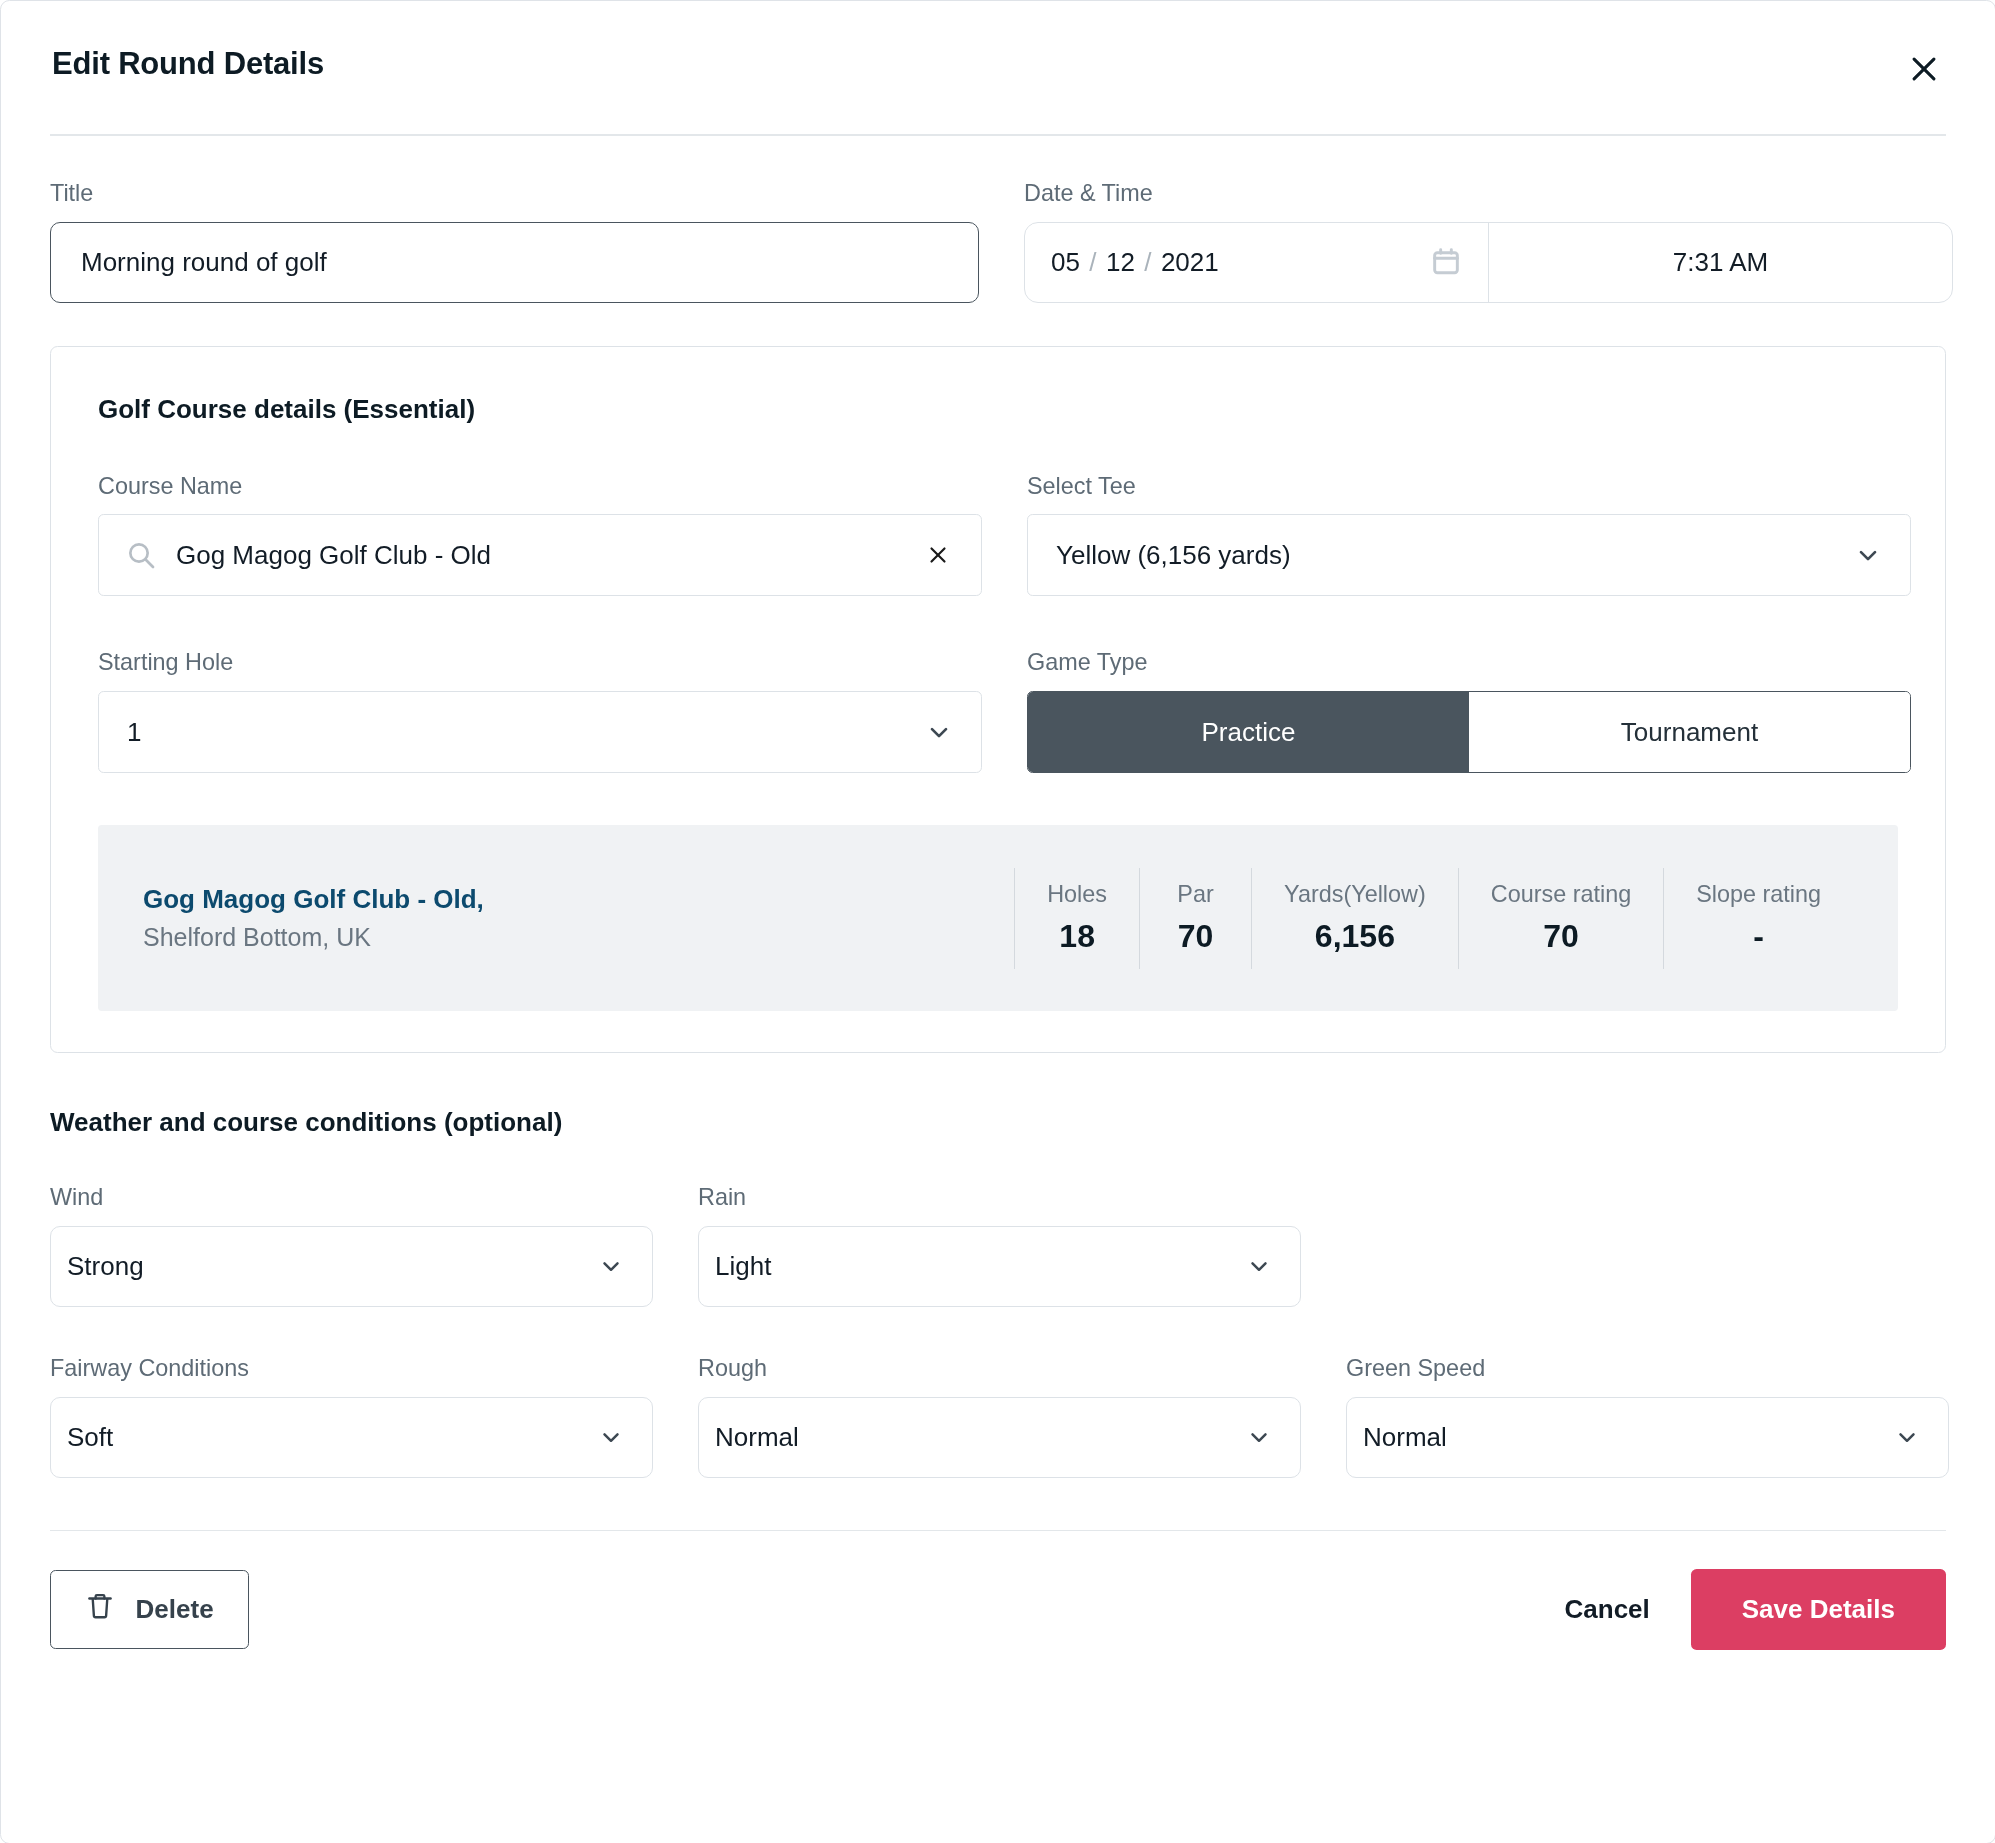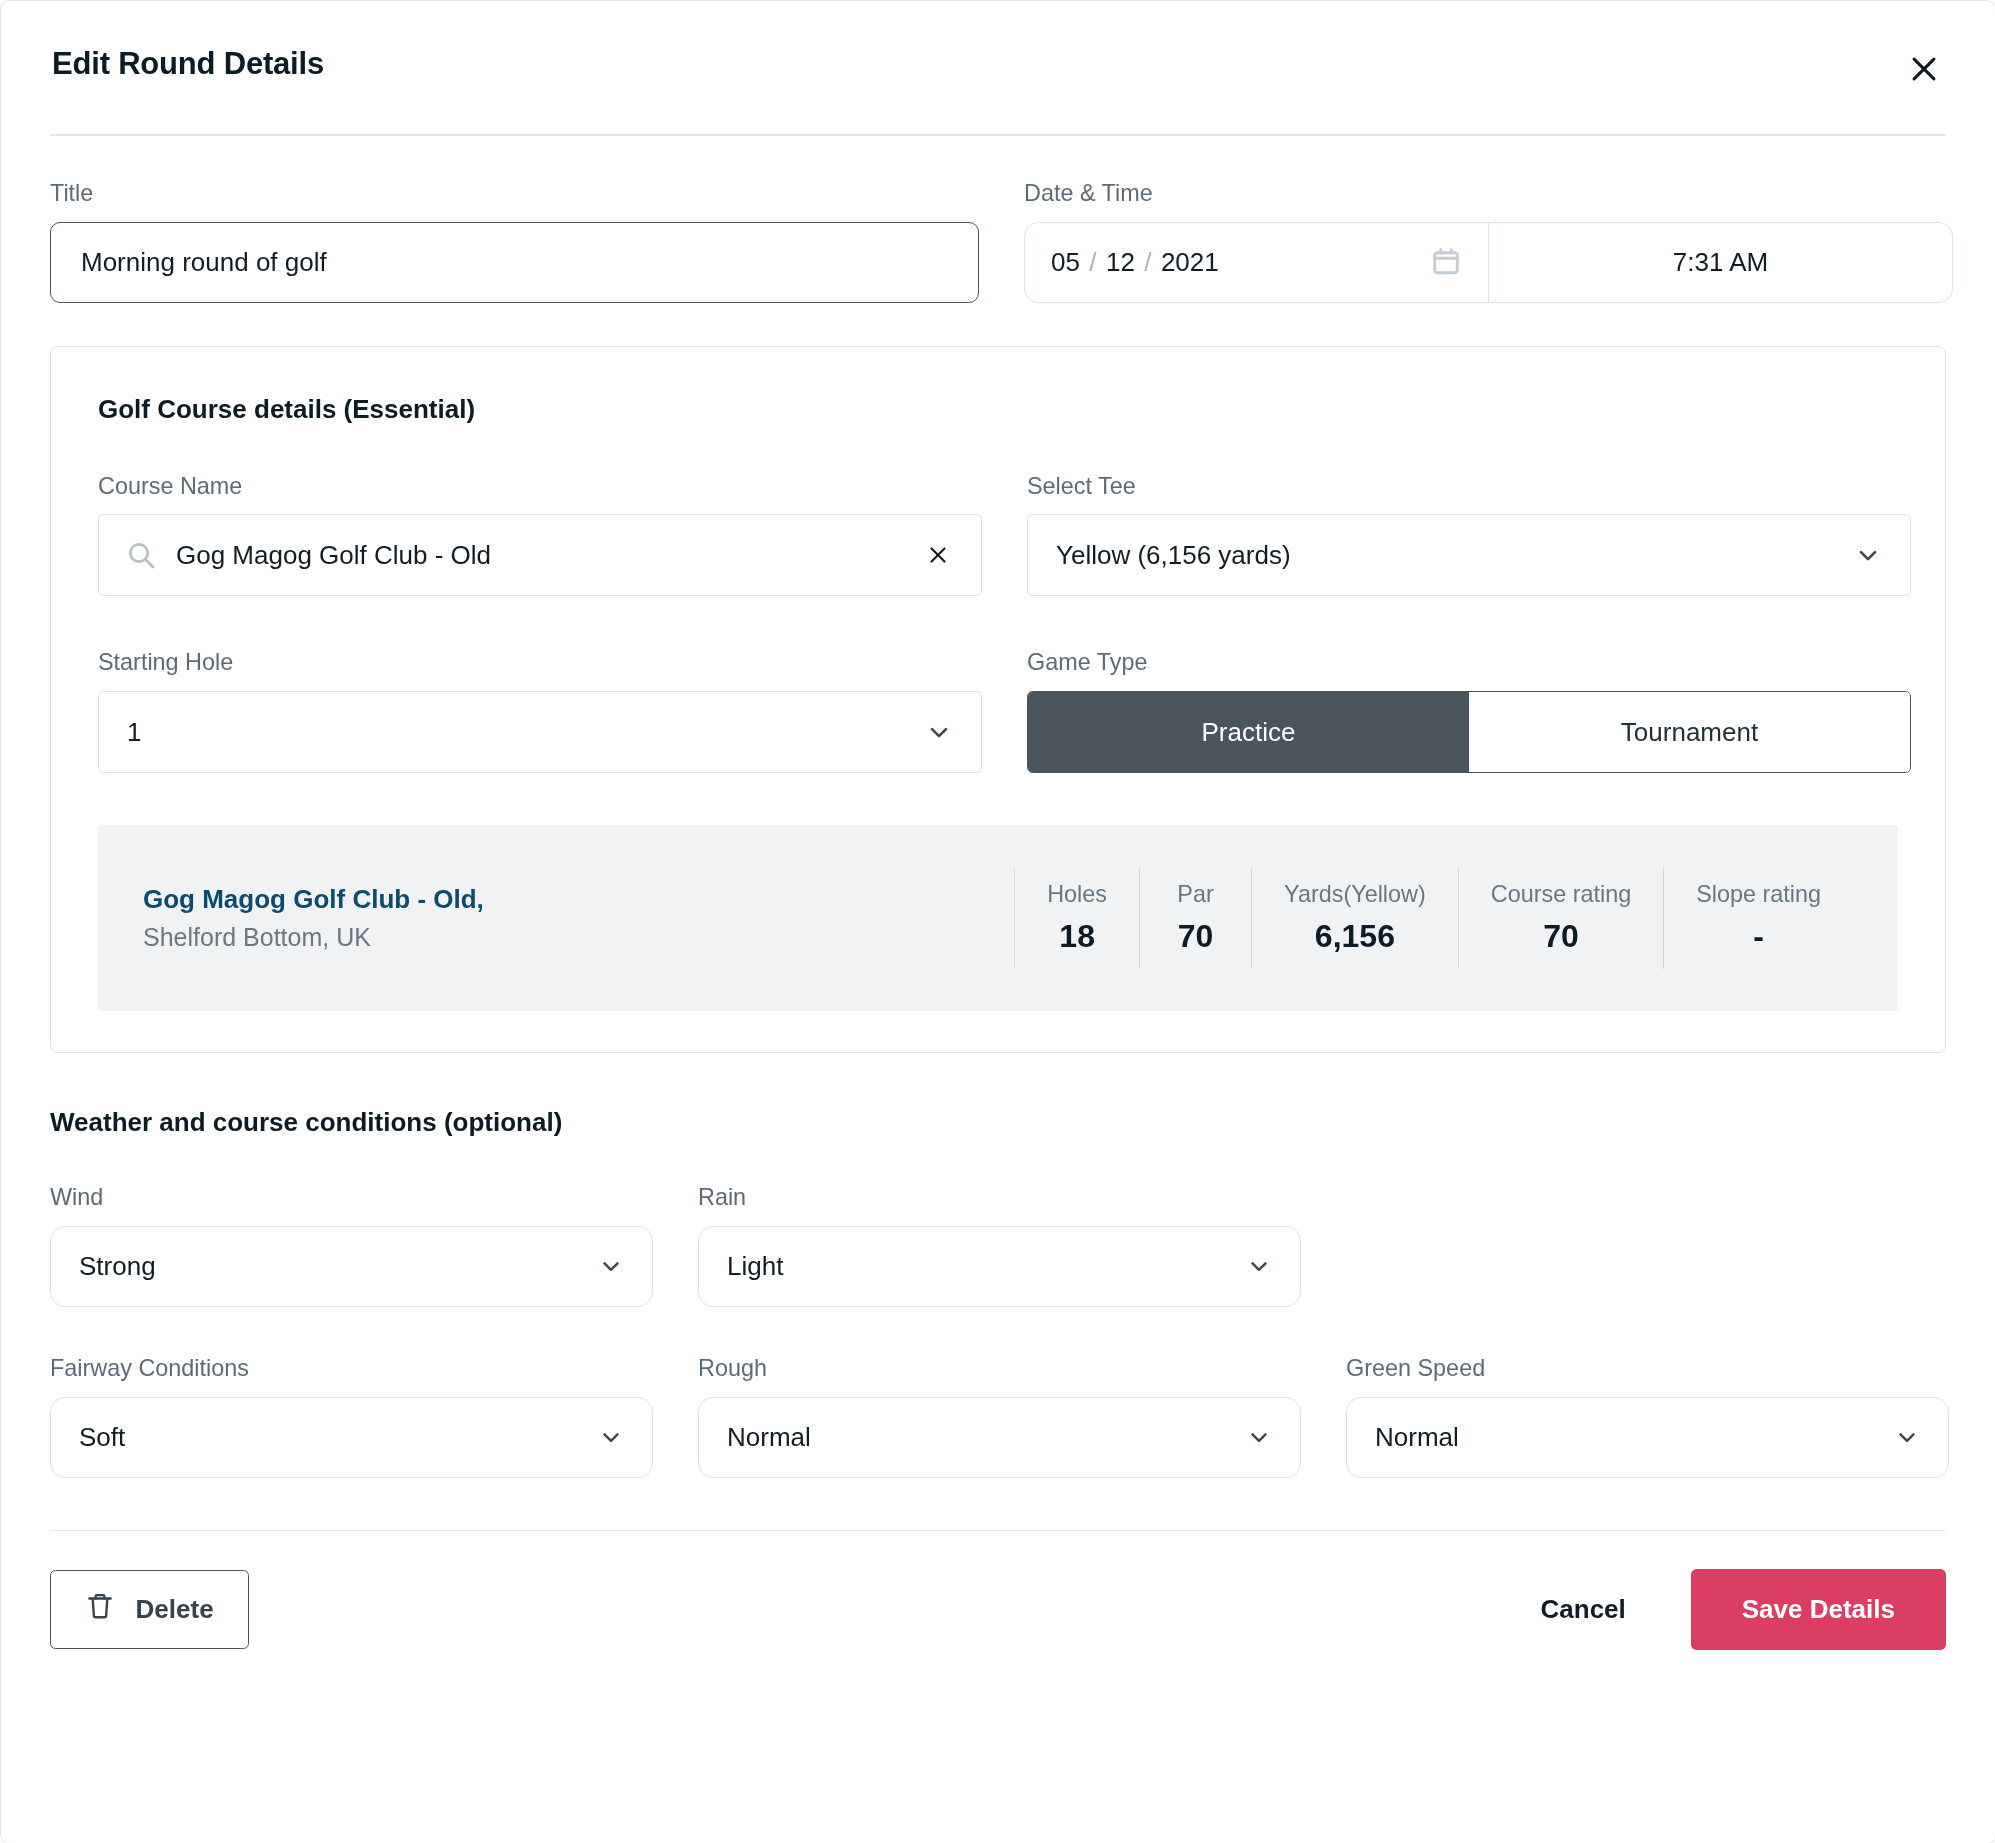--- a/index.html
+++ b/index.html
@@ -285,25 +285,25 @@
     display: flex;
     gap: 45px;
   }
   .weather-row + .weather-row { margin-top: 49px; }
   .w-col { width: 603px; flex: none; }
   .w-select {
     position: relative;
     width: 100%;
     height: 81px;
     border: 0.9px solid #dde2e7;
-    border-radius: 15px;
+    border-radius: 10px;
     background: #fff;
     display: flex;
     align-items: center;
-    padding: 0 28px;
+    padding: 0 16px;
     cursor: pointer;
   }
   .w-select .sel-value { font-size: 26px; color: #121c26; }
 
   
   .footer-rule {
     margin: 52px 49px 0 49px;
     height: 0.9px;
     background: #e3e7ea;
   }
@@ -341,21 +341,20 @@
   .btn-save {
     height: 81px;
     padding: 0 51px;
     border: none;
     border-radius: 5.6px;
     background: #dc3e63;
     color: #ffffff;
     font-size: 26px;
     font-weight: bold;
     cursor: pointer;
-    margin-left: 24px;
     font-family: "Liberation Sans", sans-serif;
   }
 </style>
 </head>
 <body>
 
 <div class="modal">
 
   <div class="modal-header">
     <div class="modal-title">Edit Round Details</div>

